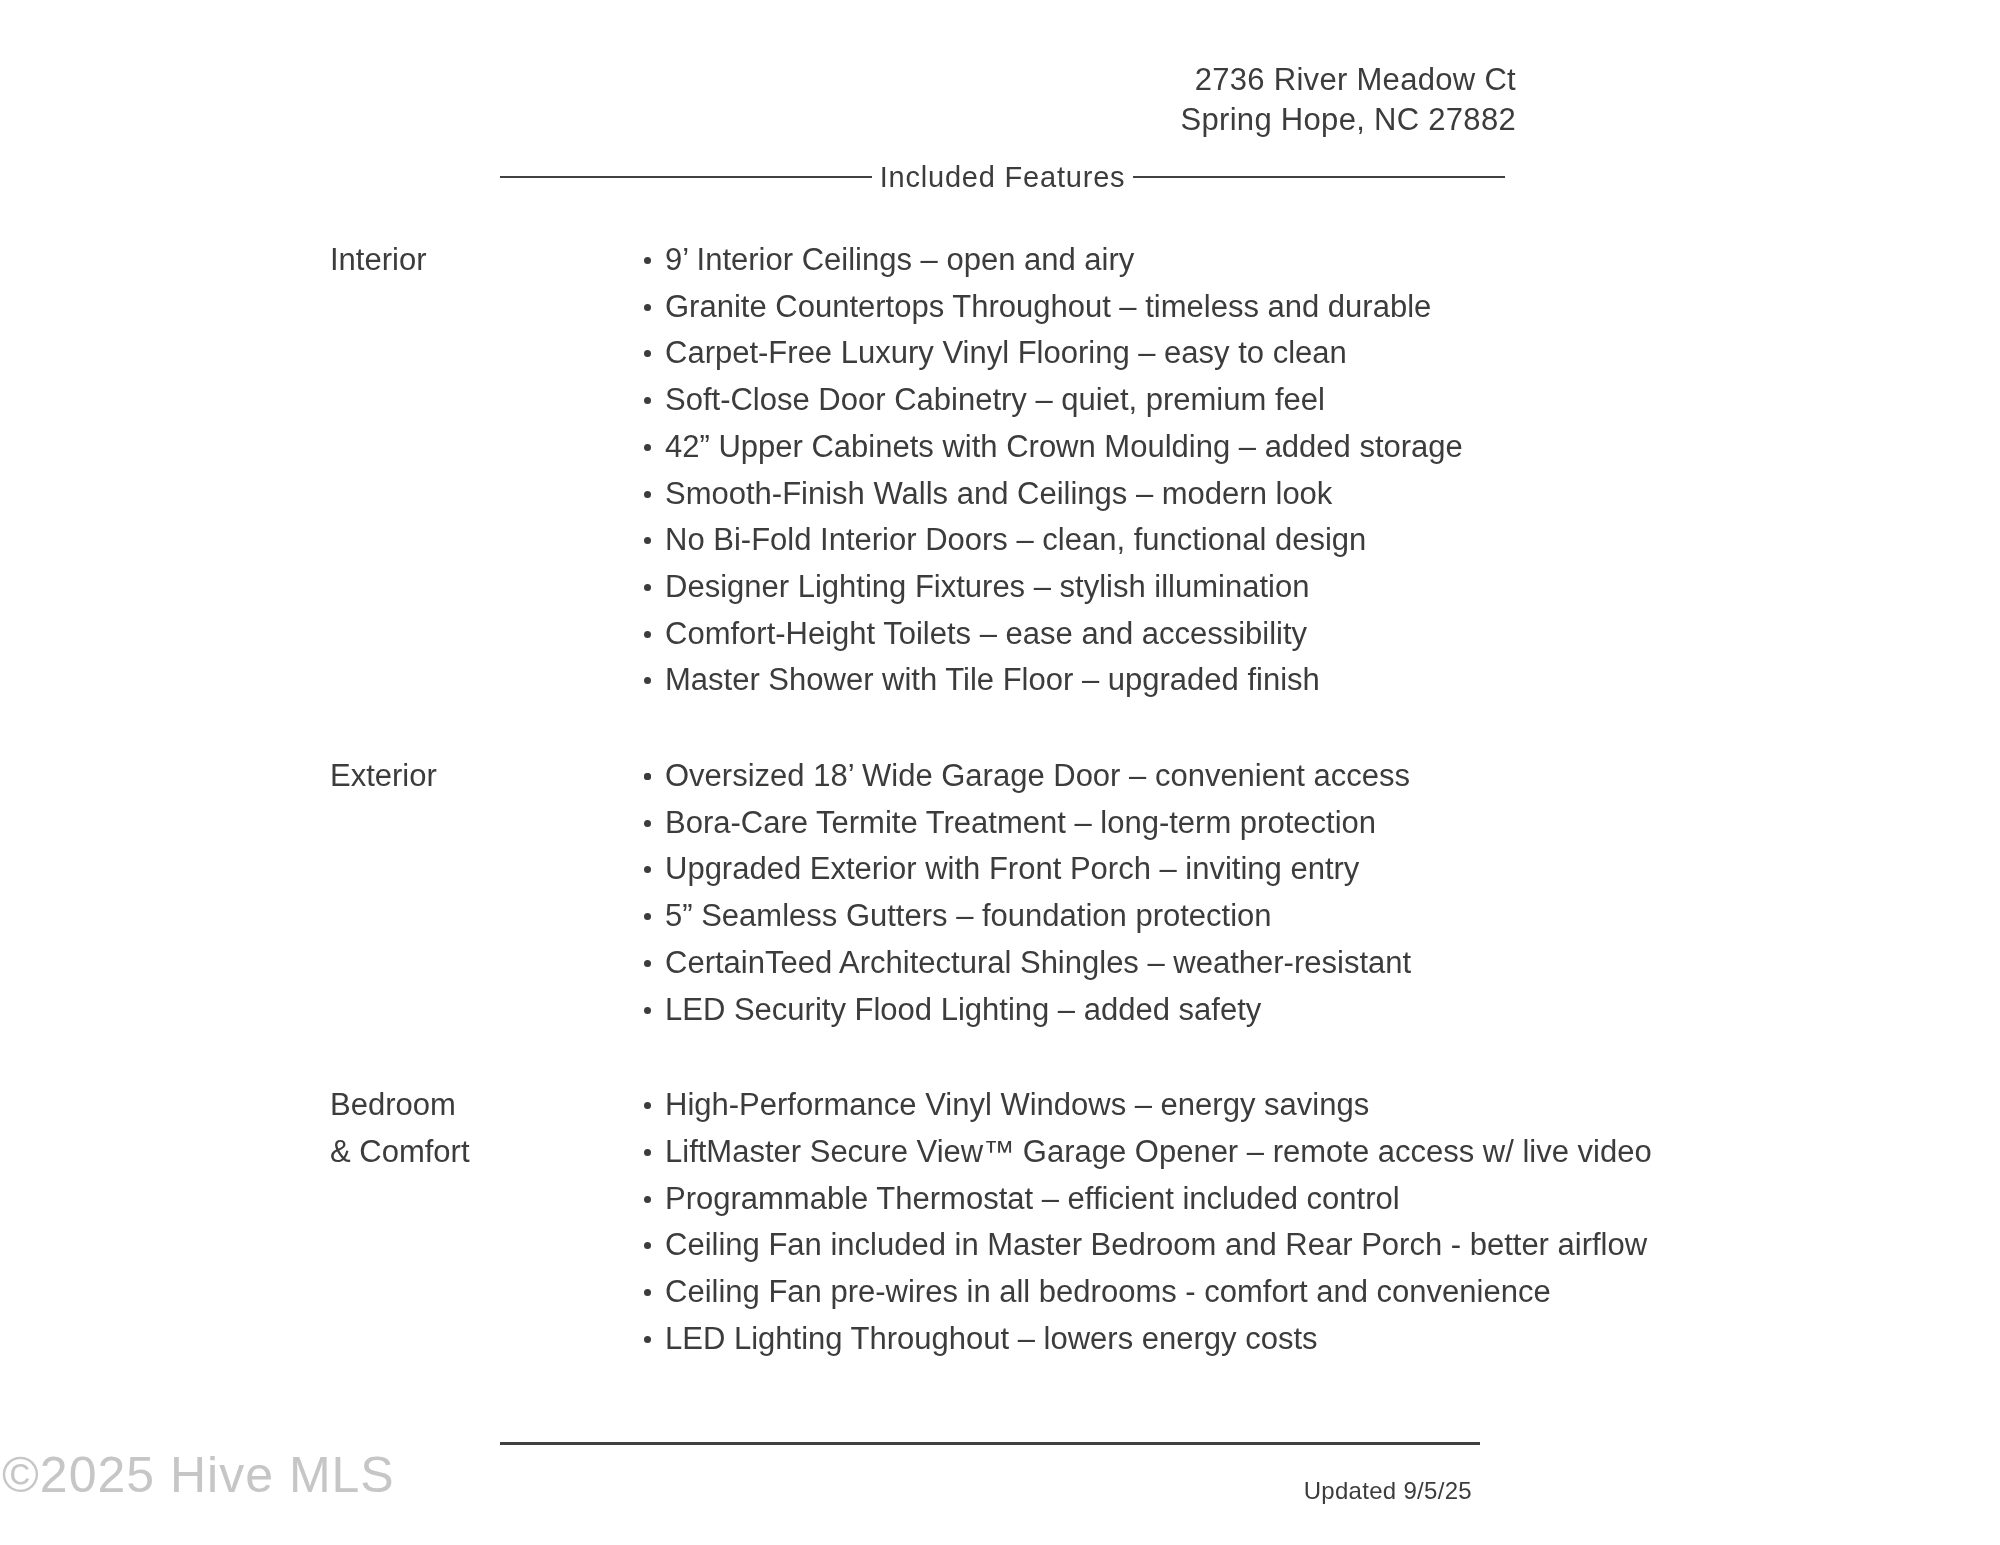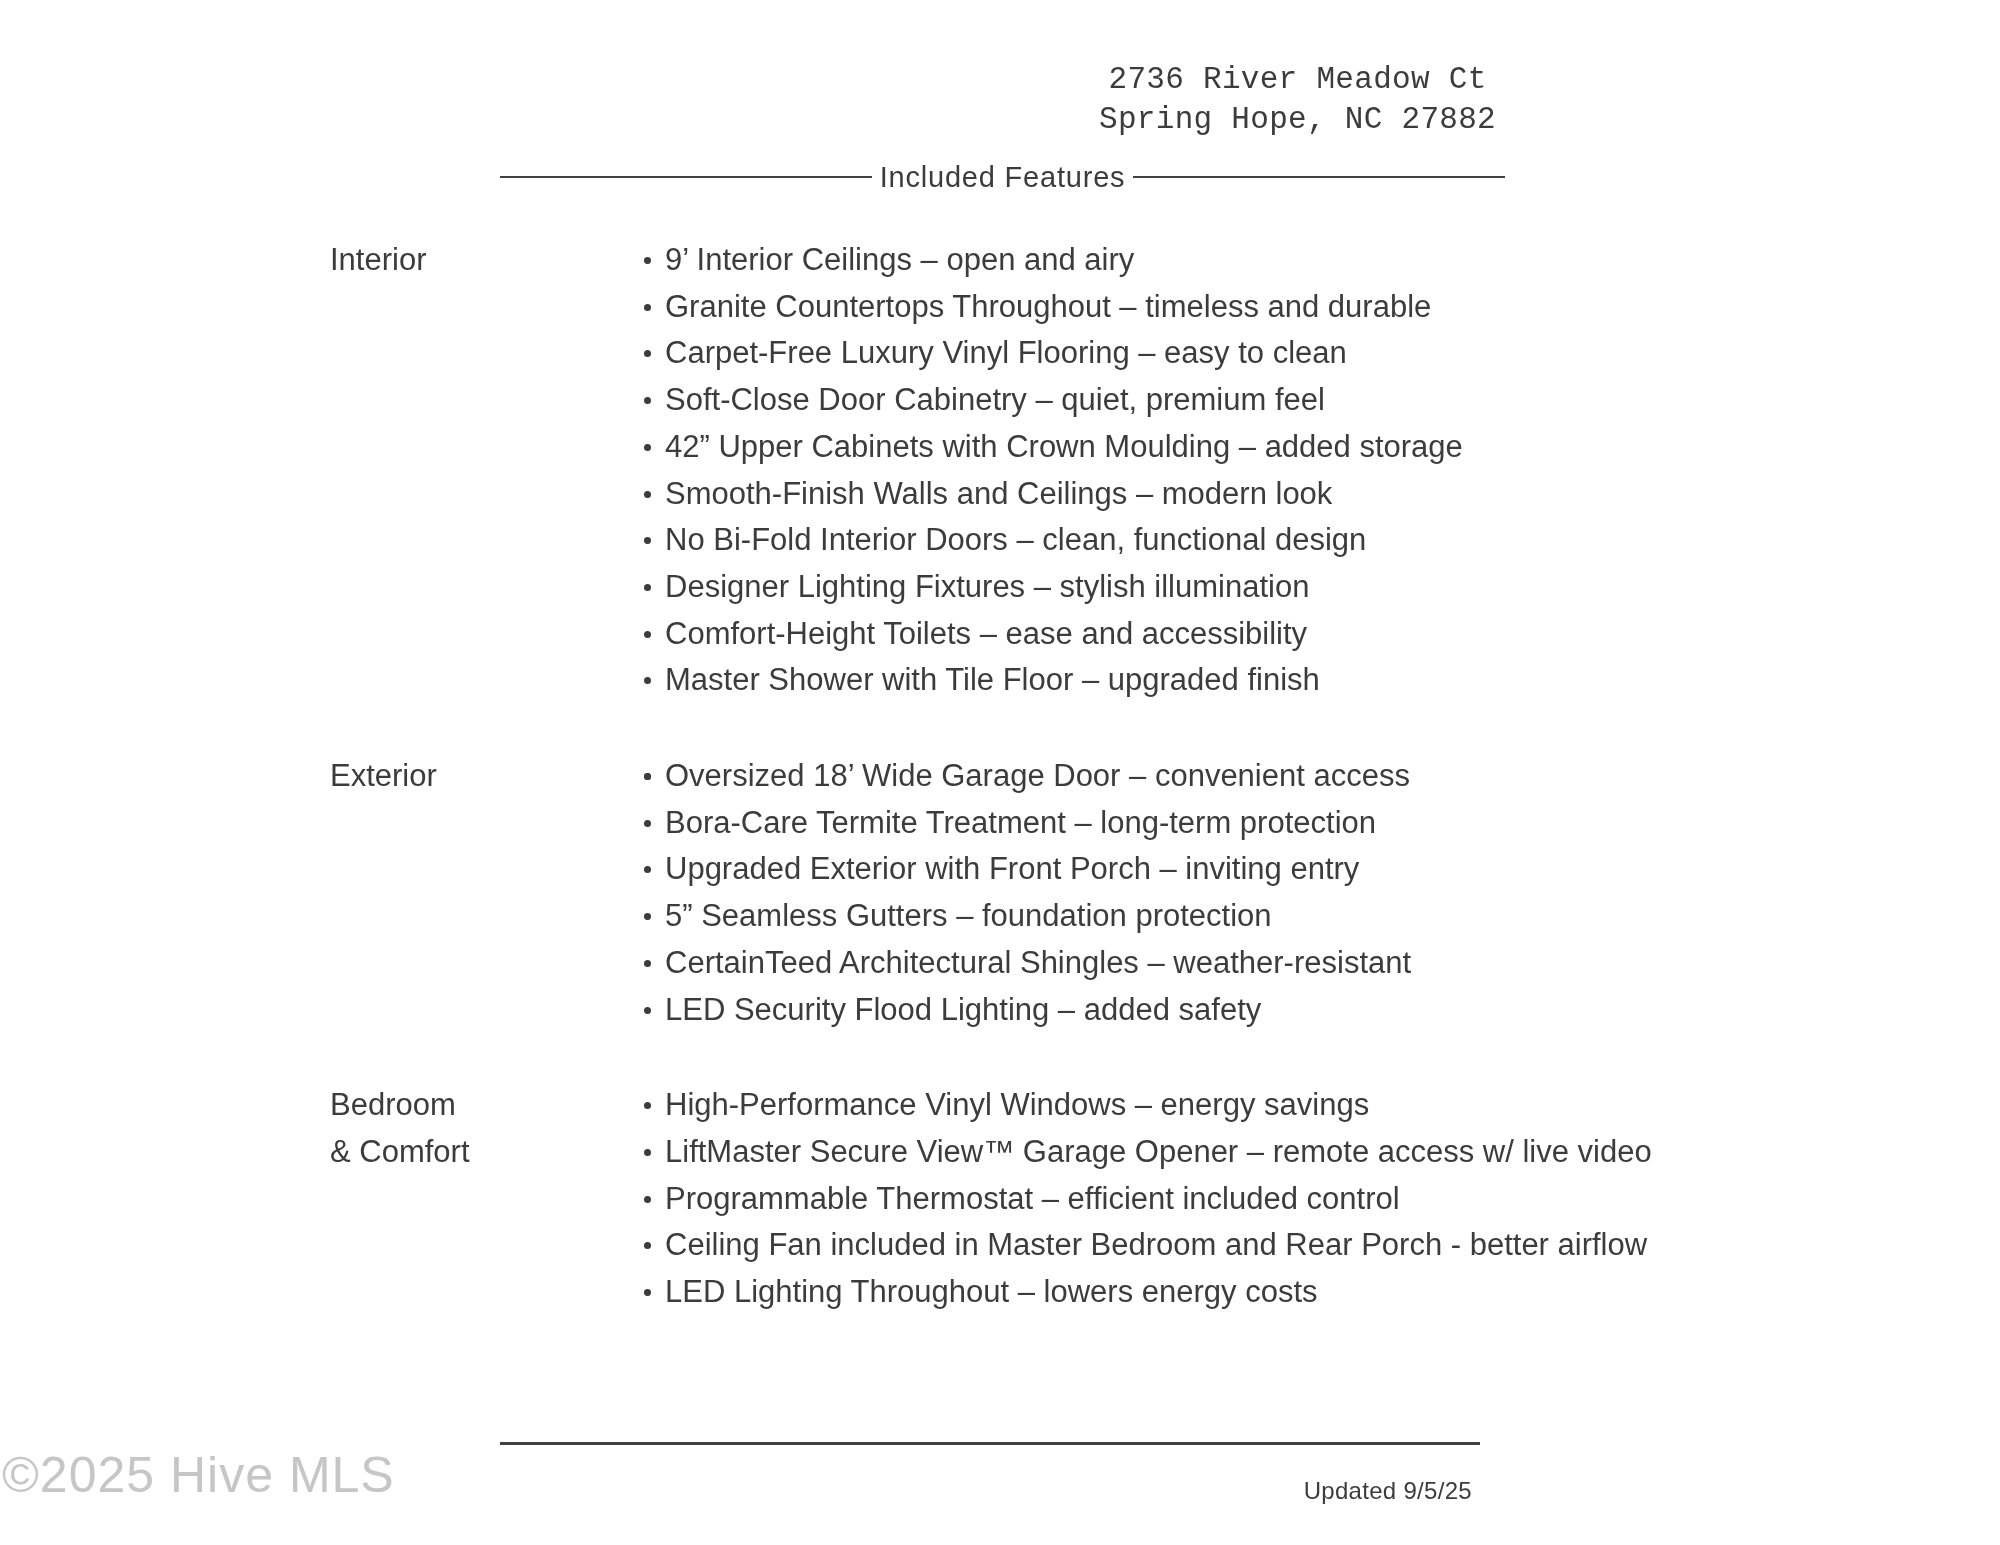--- a/index.html
+++ b/index.html
@@ -6,23 +6,23 @@
     --text:#3c3c3c;
     --rule:#414141;
     --watermark:#c6c6c6;
   }
   *{margin:0;padding:0;box-sizing:border-box;}
   html,body{background:#ffffff;}
   body{font-family:"Liberation Sans", sans-serif;color:var(--text);}
   .page{position:relative;width:2000px;height:1545px;background:#ffffff;overflow:hidden;}
 
   .address{
-    position:absolute;top:60px;right:504px;
-    text-align:center;font-size:31px;line-height:40px;
-    letter-spacing:0.3px;color:var(--text);font-family:Liberation Mono, monospace;
+    position:absolute;top:60px;right:484px;
+    text-align:right;font-size:31px;line-height:40px;
+    letter-spacing:0.3px;color:var(--text);
   }
 
   .header{
     position:absolute;top:162px;left:500px;width:1005px;height:30px;
     display:flex;align-items:center;gap:8px;
   }
   .header .rule{flex:1;height:2px;background:var(--rule);}
   .header-title{
     font-size:29px;letter-spacing:0.8px;color:var(--text);white-space:nowrap;
   }
@@ -193,20 +193,24 @@
   <li class="item">
     <span class="dot"></span>
     <span class="item-text">Programmable Thermostat – efficient included control</span>
   </li>
 
   <li class="item">
     <span class="dot"></span>
     <span class="item-text">Ceiling Fan included in Master Bedroom and Rear Porch - better airflow</span>
   </li>
 
+  <li class="item">
+    <span class="dot"></span>
+    <span class="item-text">Ceiling Fan pre-wires in all bedrooms - comfort and convenience</span>
+  </li>
 
   <li class="item">
     <span class="dot"></span>
     <span class="item-text">LED Lighting Throughout – lowers energy costs</span>
   </li>
 </ul>
   </div>
 </div>
 
   <div class="footer-rule"></div>

